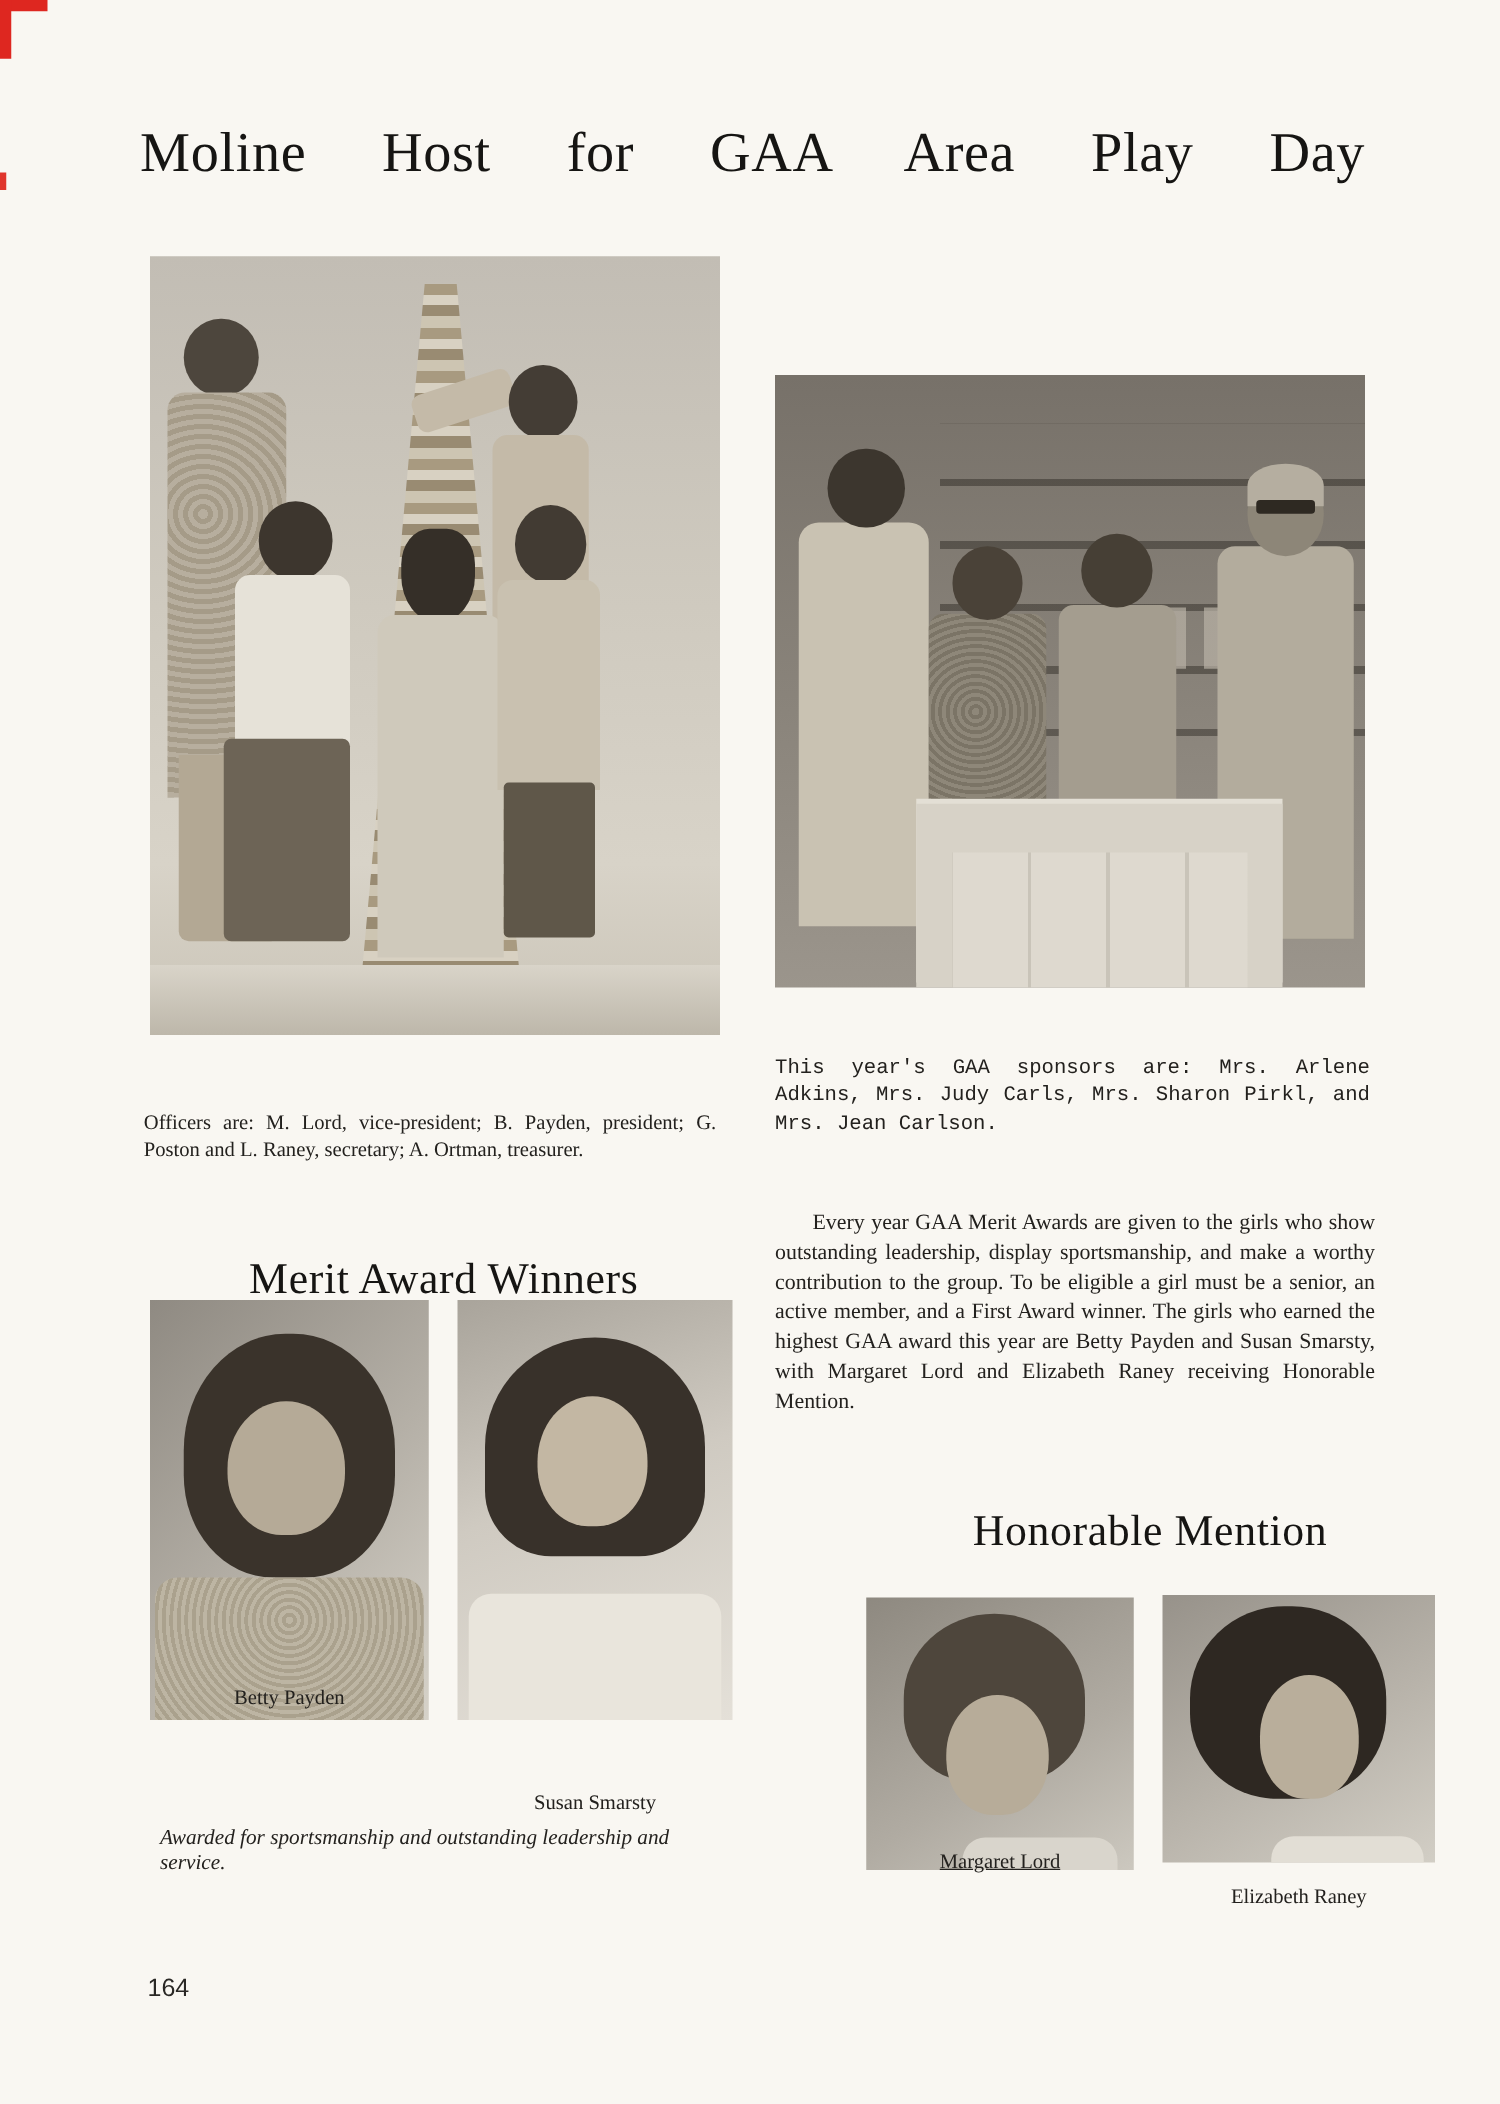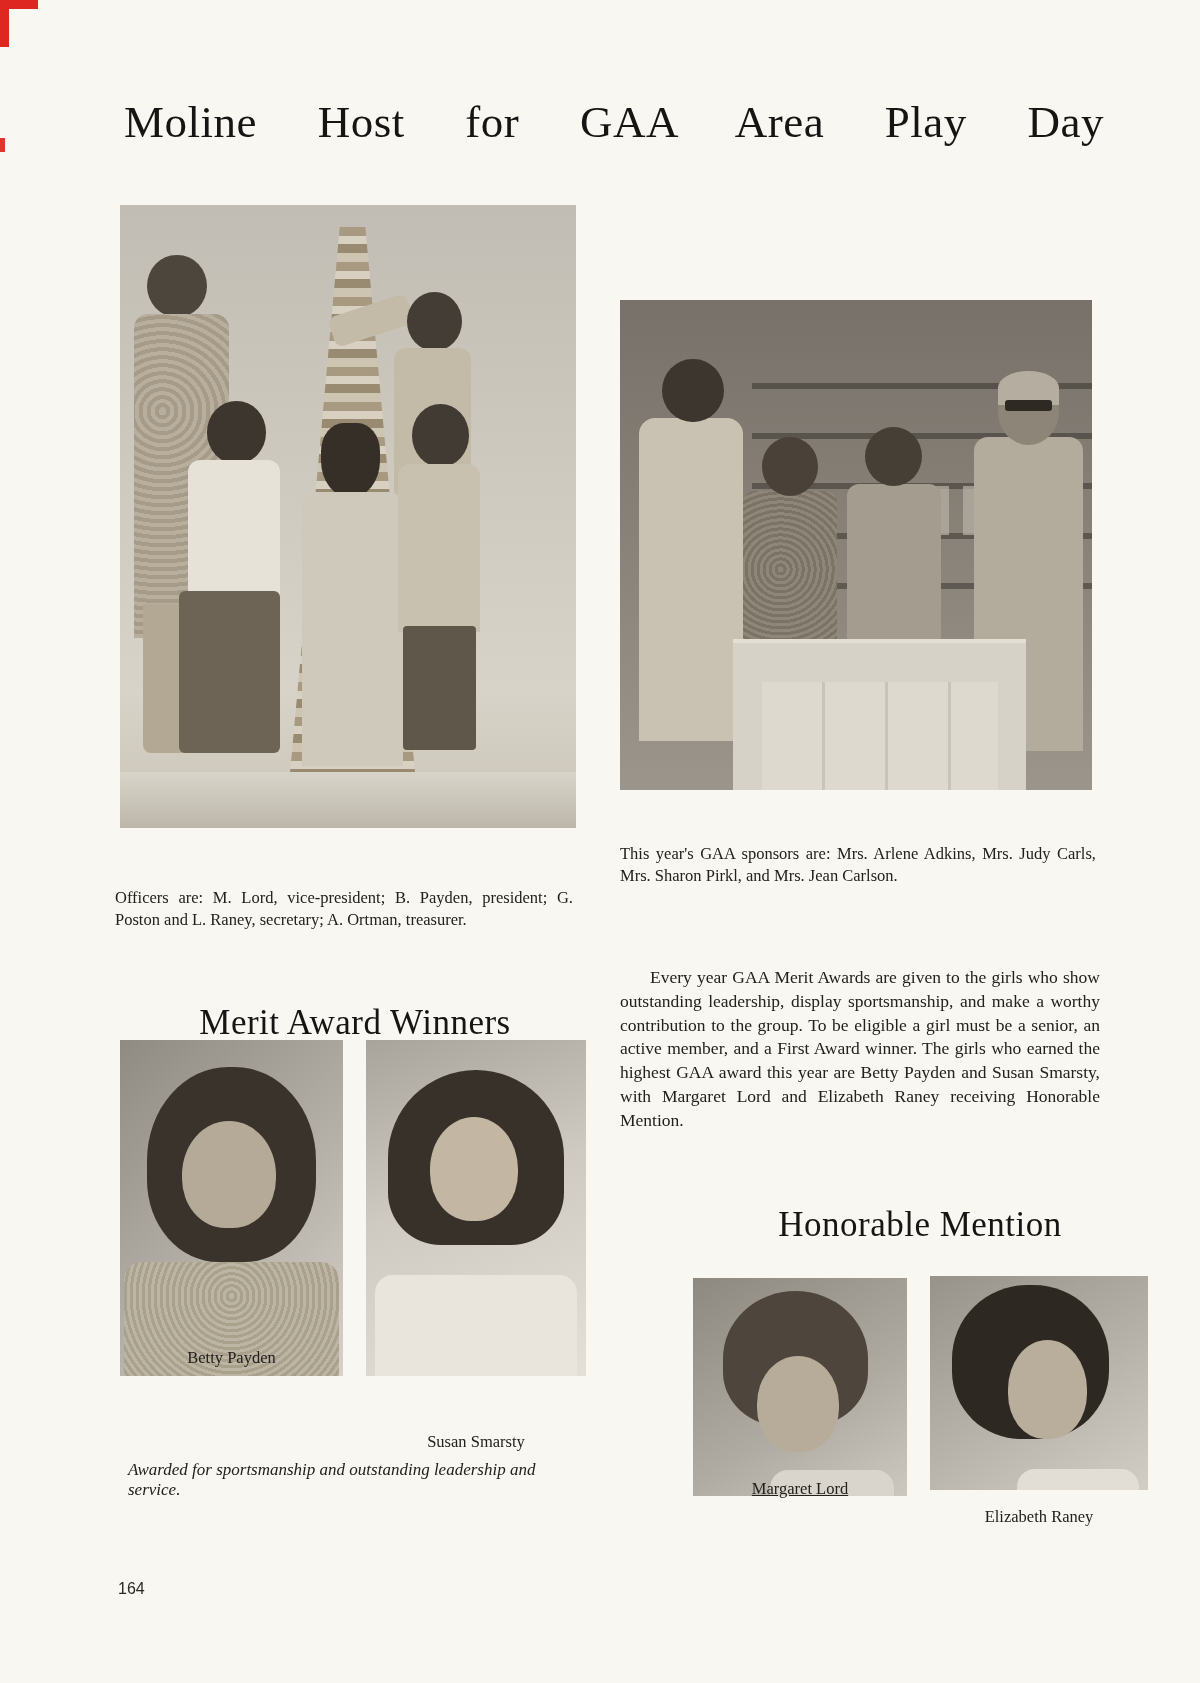--- a/index.html
+++ b/index.html
@@ -6,21 +6,21 @@
   .page{position:relative;width:1200px;height:1683px;background:#f9f7f2;overflow:hidden;
         font-family:"Liberation Serif", serif;color:#1c1b19;}
 
   
   .red-top{position:absolute;left:0;top:0;width:38px;height:9px;background:#de2720;}
   .red-left{position:absolute;left:0;top:0;width:9px;height:47px;background:#de2720;}
   .red-dot{position:absolute;left:0;top:138px;width:5px;height:14px;background:#e0352c;}
 
   .title{position:absolute;left:112px;top:96px;width:980px;font-size:45px;
          letter-spacing:.5px;word-spacing:14px;white-space:nowrap;
-         text-align:justify;text-align-last:justify;color:#161513;margin-left:12px;}
+         text-align:justify;text-align-last:justify;color:#161513;}
 
   
   .photo{position:absolute;overflow:hidden;background:#c6c2ba;}
   .photo *{position:absolute;}
 
   
   #officers-photo{left:120px;top:205px;width:456px;height:623px;
     background:linear-gradient(180deg,#c2bdb4 0%,#cfcabf 45%,#d8d3c8 78%,#cac4b7 100%);}
   .cone{left:37%;top:3.5%;width:28%;height:90%;
         clip-path:polygon(40% 0,60% 0,100% 100%,0 100%);
@@ -65,21 +65,21 @@
     background:repeating-radial-gradient(circle at 40% 40%, #8e8779 0 3px, #7b7466 3px 6px);border-radius:12px 12px 0 0;}
   .w3-head{left:52%;top:26%;width:12%;height:12%;background:#463f35;border-radius:50%;}
   .w3-body{left:48%;top:37.5%;width:20%;height:42%;background:#a49d8f;border-radius:12px 12px 0 0;}
   .w4-head{left:80%;top:16%;width:13%;height:13.5%;background:#8d8678;border-radius:50%;}
   .w4-hair{left:80%;top:14.5%;width:13%;height:7%;background:#b5aea0;border-radius:50% 50% 0 0;}
   .w4-glasses{left:81.5%;top:20.5%;width:10%;height:2.2%;background:#2e2922;border-radius:3px;}
   .w4-body{left:75%;top:28%;width:23%;height:64%;background:#b3ac9d;border-radius:14px 14px 0 0;}
 
   .caption{font-size:16.5px;line-height:1.35;text-align:justify;color:#23211e;}
   #officers-caption{position:absolute;left:115px;top:847px;width:458px;margin-top:40px;}
-  #sponsors-caption{position:absolute;left:620px;top:843px;width:476px;}
+  #sponsors-caption{position:absolute;left:620px;top:843px;width:476px;font-family:Liberation Mono, monospace;}
 
   .section-heading{position:absolute;font-size:35px;letter-spacing:.5px;text-align:center;color:#161513;}
   #merit-heading{left:150px;top:959px;width:410px;margin-top:44px;}
   #honorable-heading{left:660px;top:1205px;width:520px;}
 
   #merit-body{position:absolute;left:620px;top:966px;width:480px;font-size:17.5px;
     line-height:1.36;text-align:justify;text-indent:30px;color:#23211e;}
 
   
   .portrait{position:absolute;overflow:hidden;}
@@ -116,21 +116,21 @@
   .portrait-name{position:absolute;font-size:16.5px;text-align:center;color:#23211e;}
   #betty-name{left:120px;top:1348px;width:223px;}
   #susan-name{left:366px;top:1392px;width:220px;margin-top:40px;}
   #margaret-name{left:693px;top:1479px;width:214px;text-decoration:underline;}
   #elizabeth-name{left:930px;top:1507px;width:218px;}
 
   #award-note{position:absolute;left:128px;top:1460px;width:450px;
     font-style:italic;font-size:17px;color:#23211e;}
 
   #page-number{position:absolute;left:118px;top:1580px;font-family:"Liberation Sans",sans-serif;
-    font-size:16px;color:#2a2825;}
+    font-size:20px;color:#2a2825;}
 </style>
 </head>
 <body>
 
 <div class="page">
 
   <div class="red-top"></div>
   <div class="red-left"></div>
   <div class="red-dot"></div>
 

